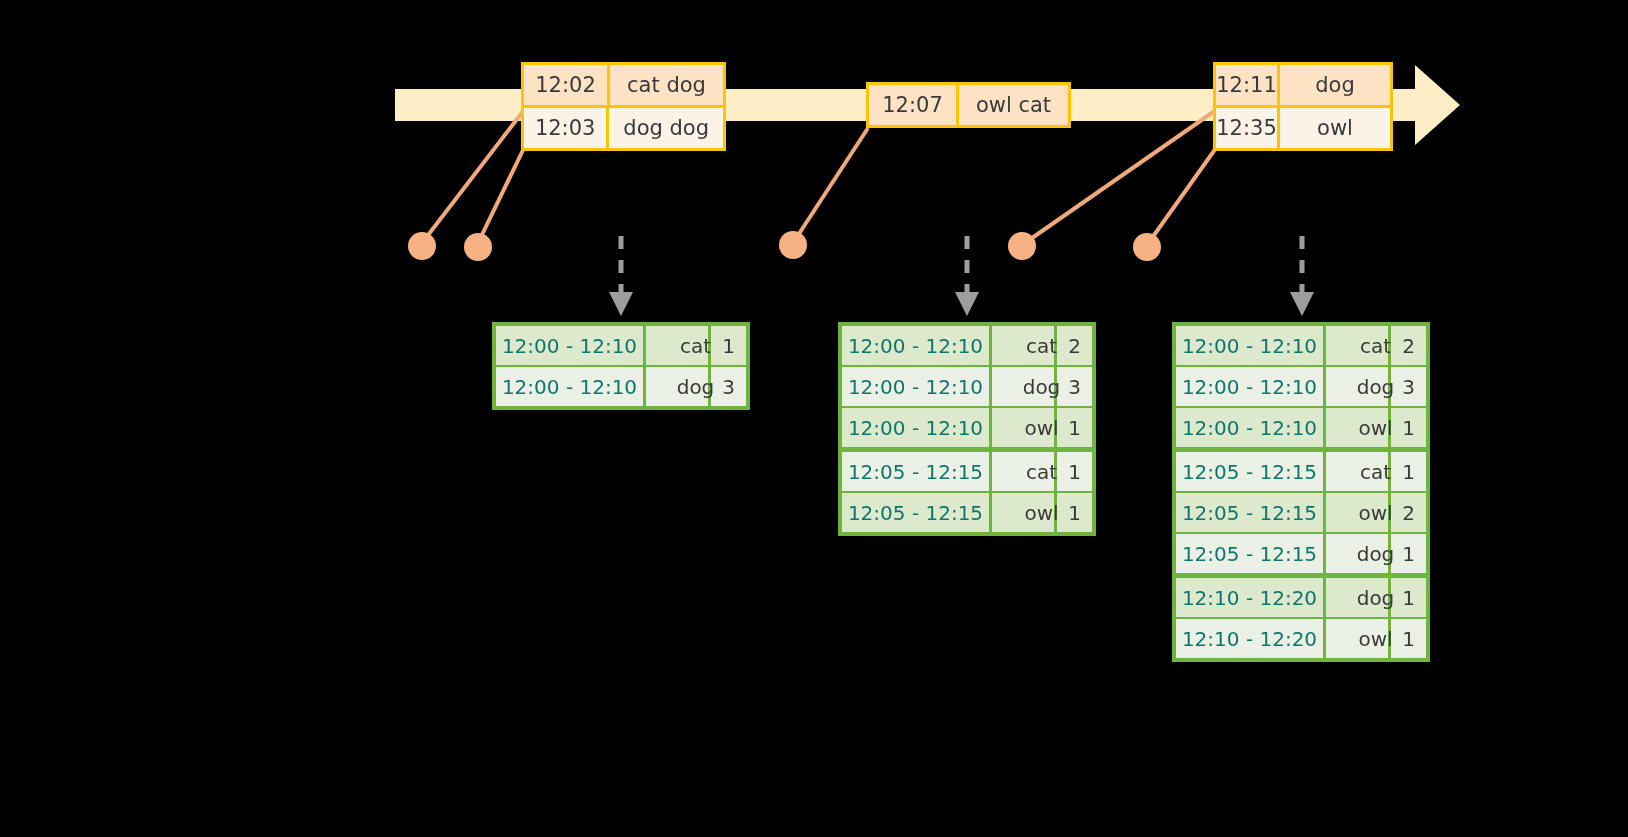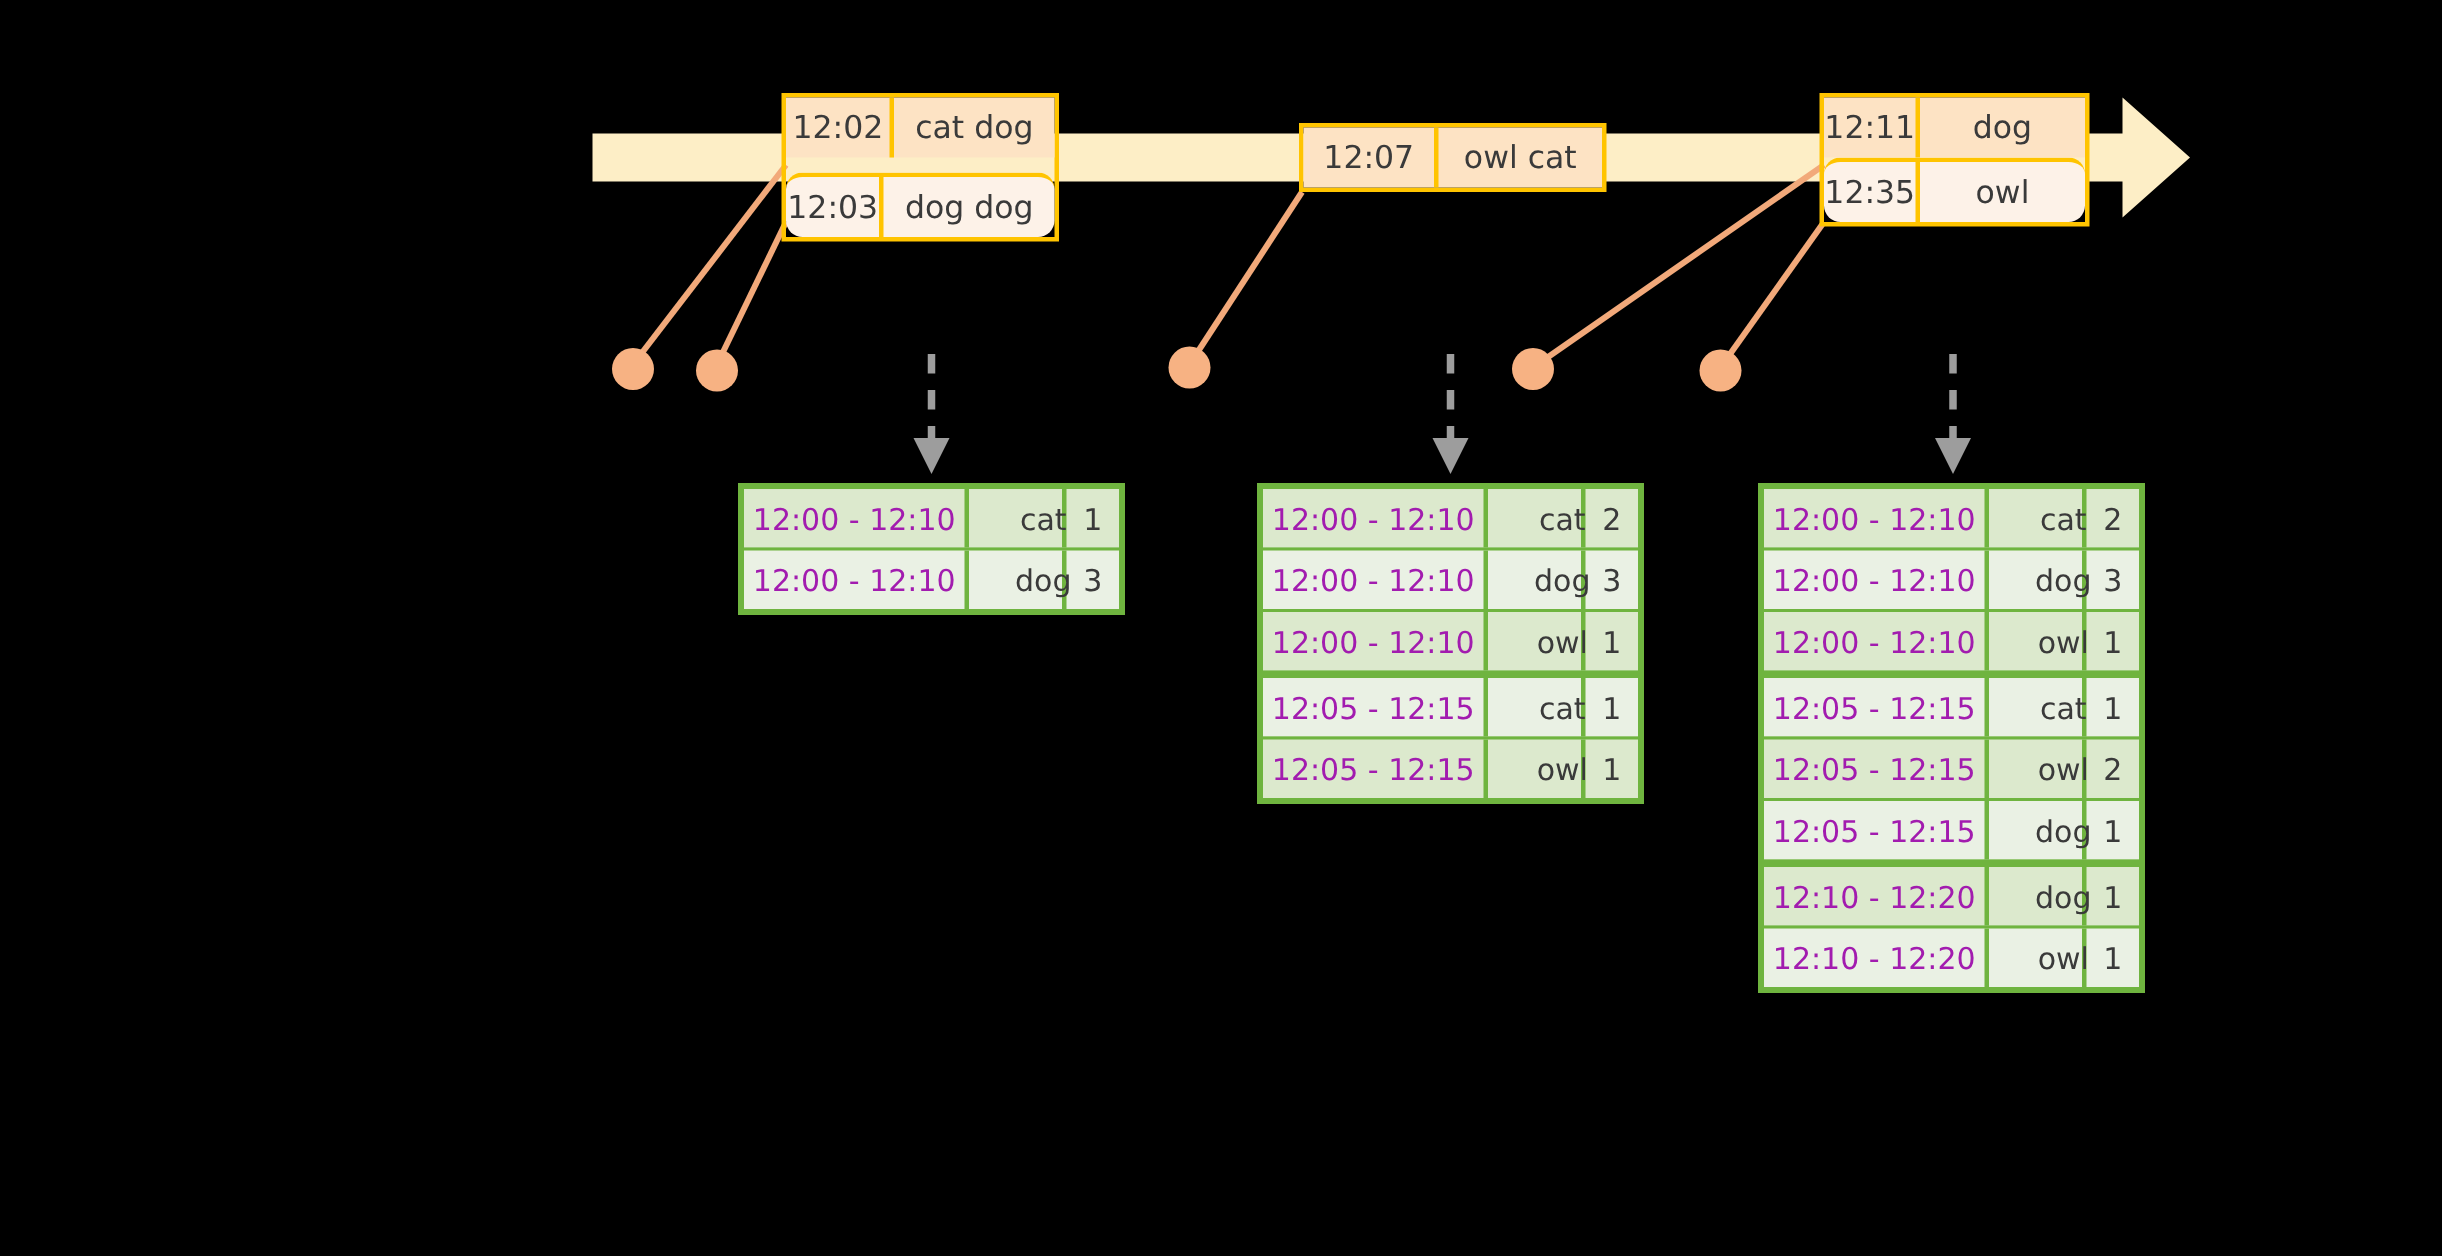--- a/index.html
+++ b/index.html
@@ -48,21 +48,20 @@
     box-sizing: border-box;
     display: flex;
     flex-direction: column;
   }
   .event-row {
     display: flex;
     height: 40px;
   }
   .event-row + .event-row {
     border-top: 3px solid #ffc400;
-    border-radius: 11px;
   }
   .event-row.shade-a { background: #fde3c4; }
   .event-row.shade-b { background: #fdf2e8; }
   .event-time {
     width: 86px;
     border-right: 3px solid #ffc400;
     display: flex;
     align-items: center;
     justify-content: center;
     font-size: 21px;
@@ -74,21 +73,21 @@
     display: flex;
     align-items: center;
     justify-content: center;
     font-size: 21px;
     color: #3a3a3a;
     padding: 0 14px;
     box-sizing: border-box;
     white-space: nowrap;
   }
 
-  #event-box-1 { left: 521px; top: 62px; width: 185px; gap: 10px; }
+  #event-box-1 { left: 521px; top: 62px; width: 205px; }
   #event-box-2 { left: 866px; top: 82px; width: 205px; text-align: center; }
   #event-box-3 { left: 1213px; top: 62px; width: 180px; }
   #event-box-2 .event-time { width: 90px; }
   #event-box-3 .event-time { width: 64px; }
 
   
   .dot {
     position: absolute;
     width: 28px;
     height: 28px;
@@ -123,21 +122,21 @@
   }
   .rt-row.alt-a { background: #dce9cd; }
   .rt-row.alt-b { background: #eaf1e4; }
   .rt-row + .rt-row { border-top: 2px solid #6fb43f; }
   .rt-row.group-sep { border-top: 5px solid #6fb43f; }
   .rt-window {
     display: flex;
     align-items: center;
     justify-content: center;
     font-size: 20px;
-    color: #a21caf;
+    color: #0f766e;
     border-right: 3px solid #6fb43f;
     box-sizing: border-box;
     white-space: nowrap;
     text-align: right;
   }
   .rt-key {
     display: flex;
     align-items: center;
     justify-content: center;
     font-size: 20px;

